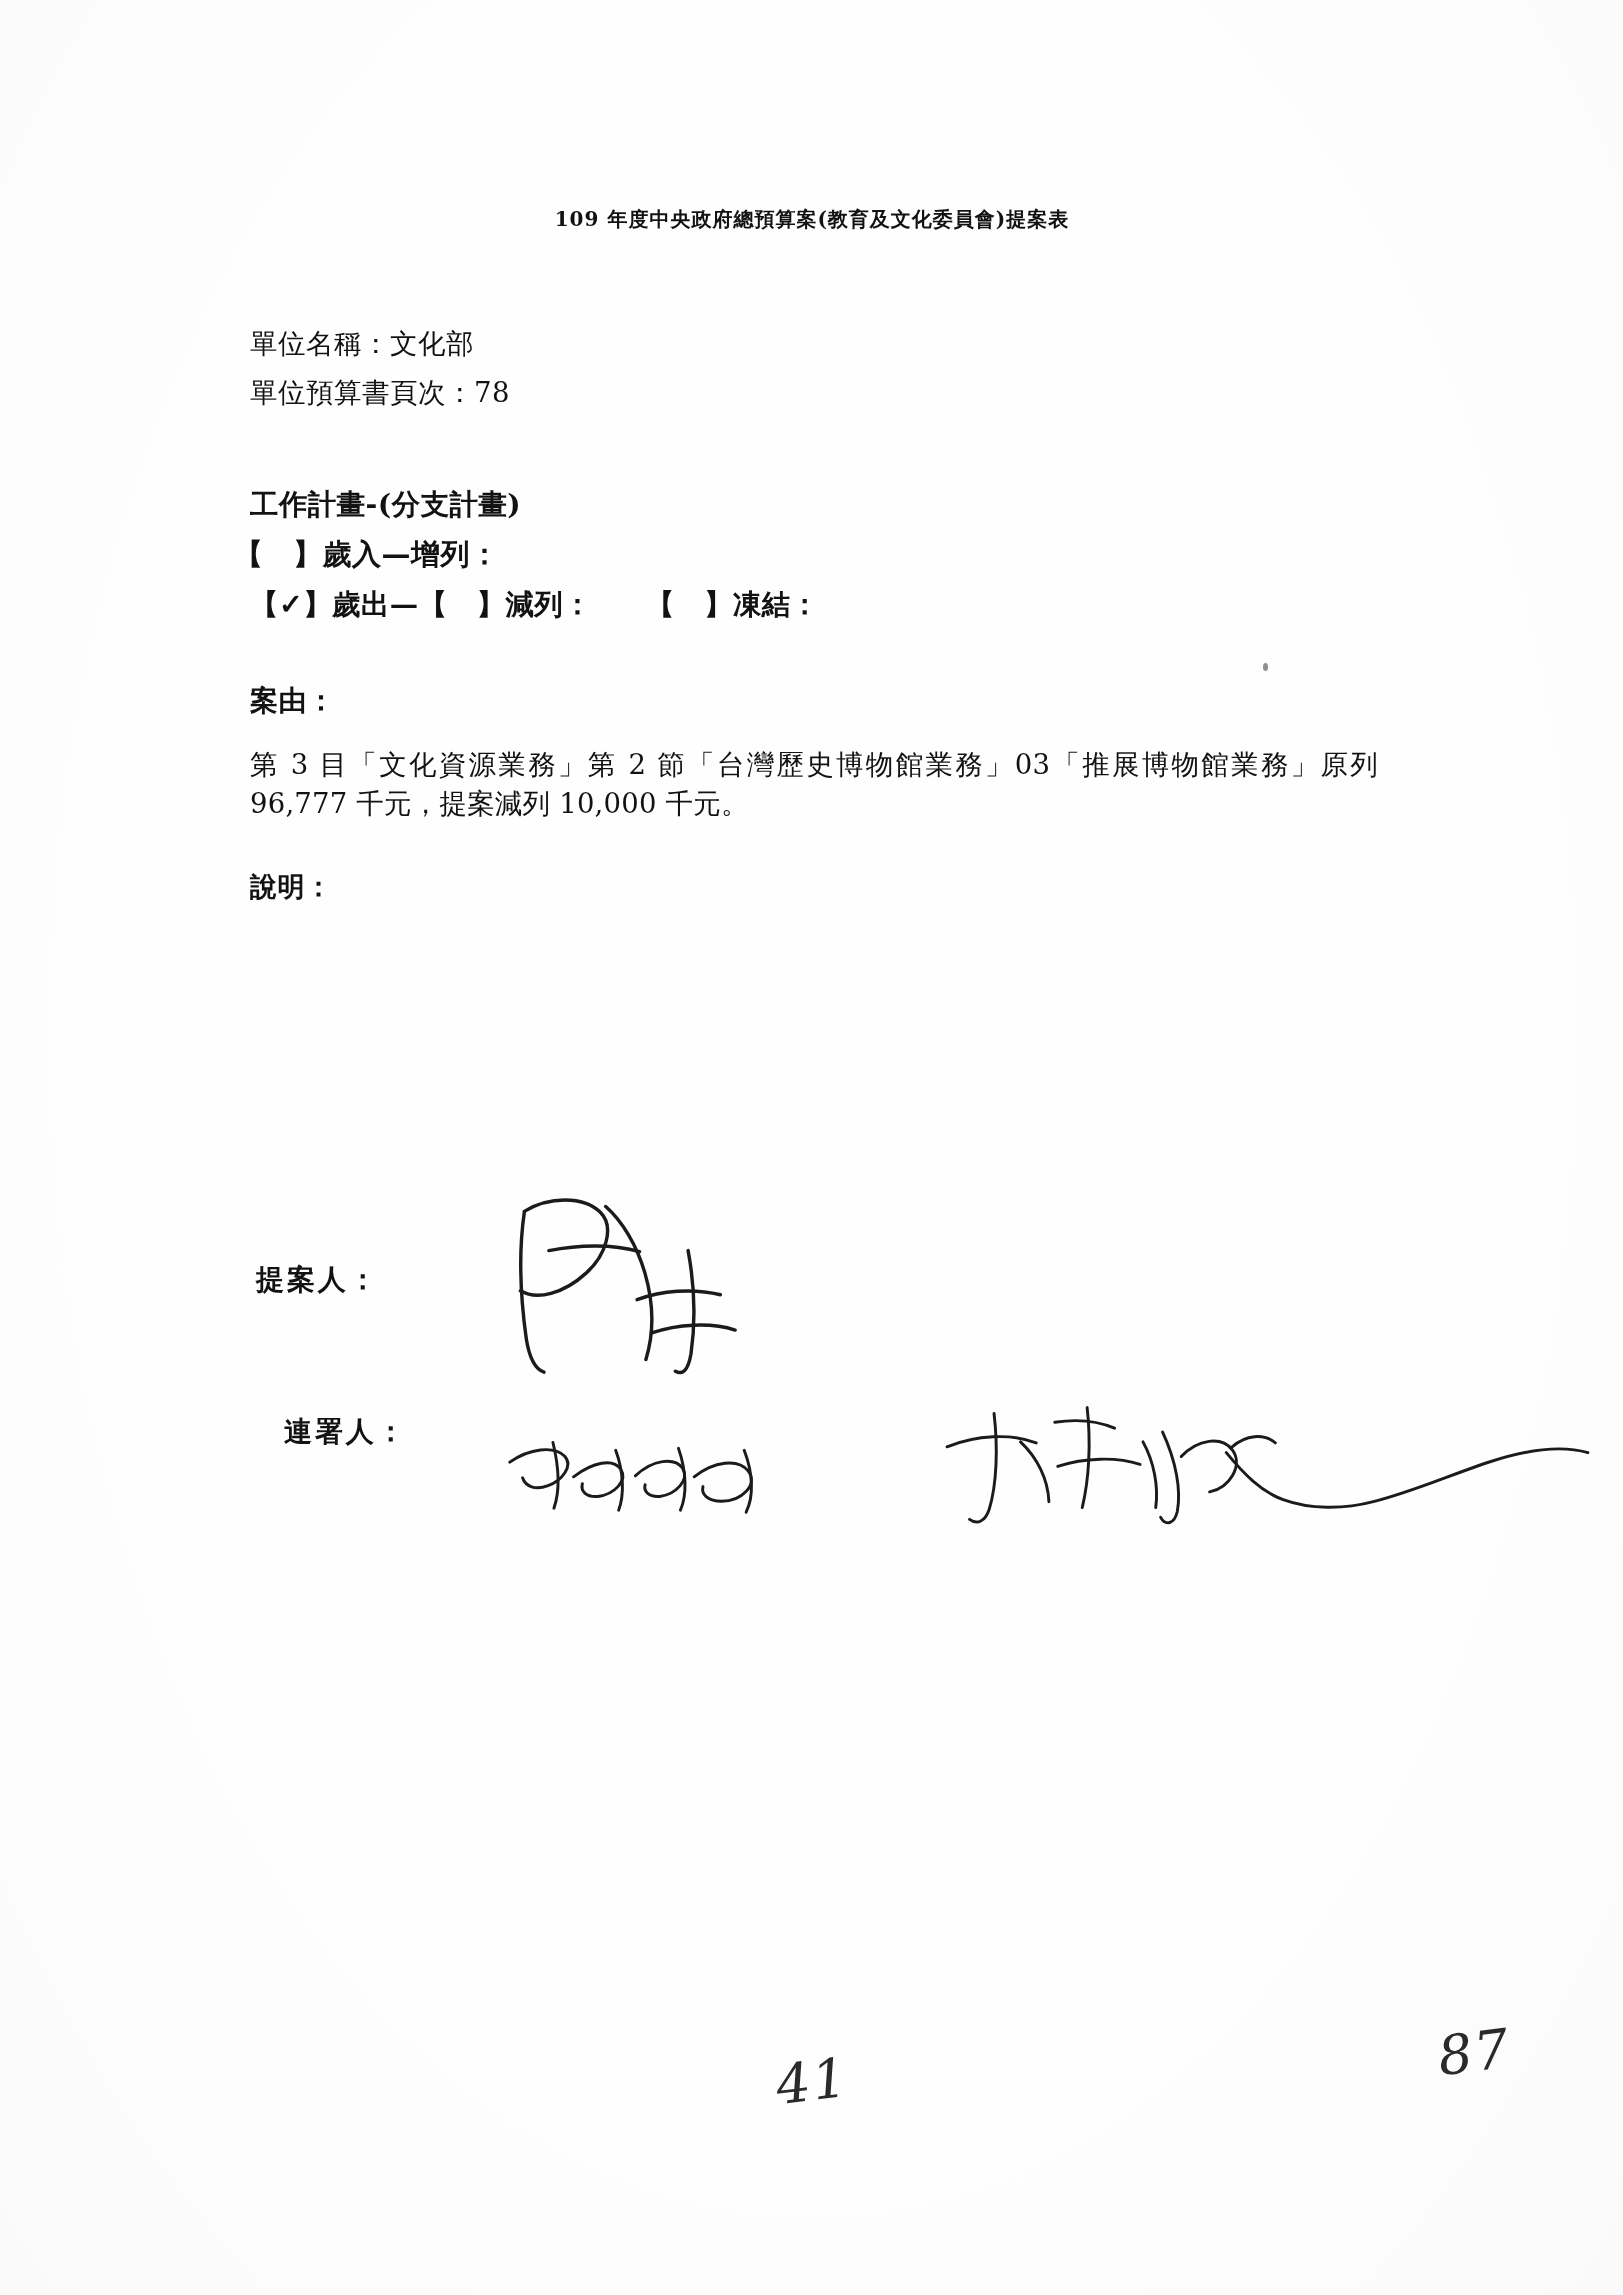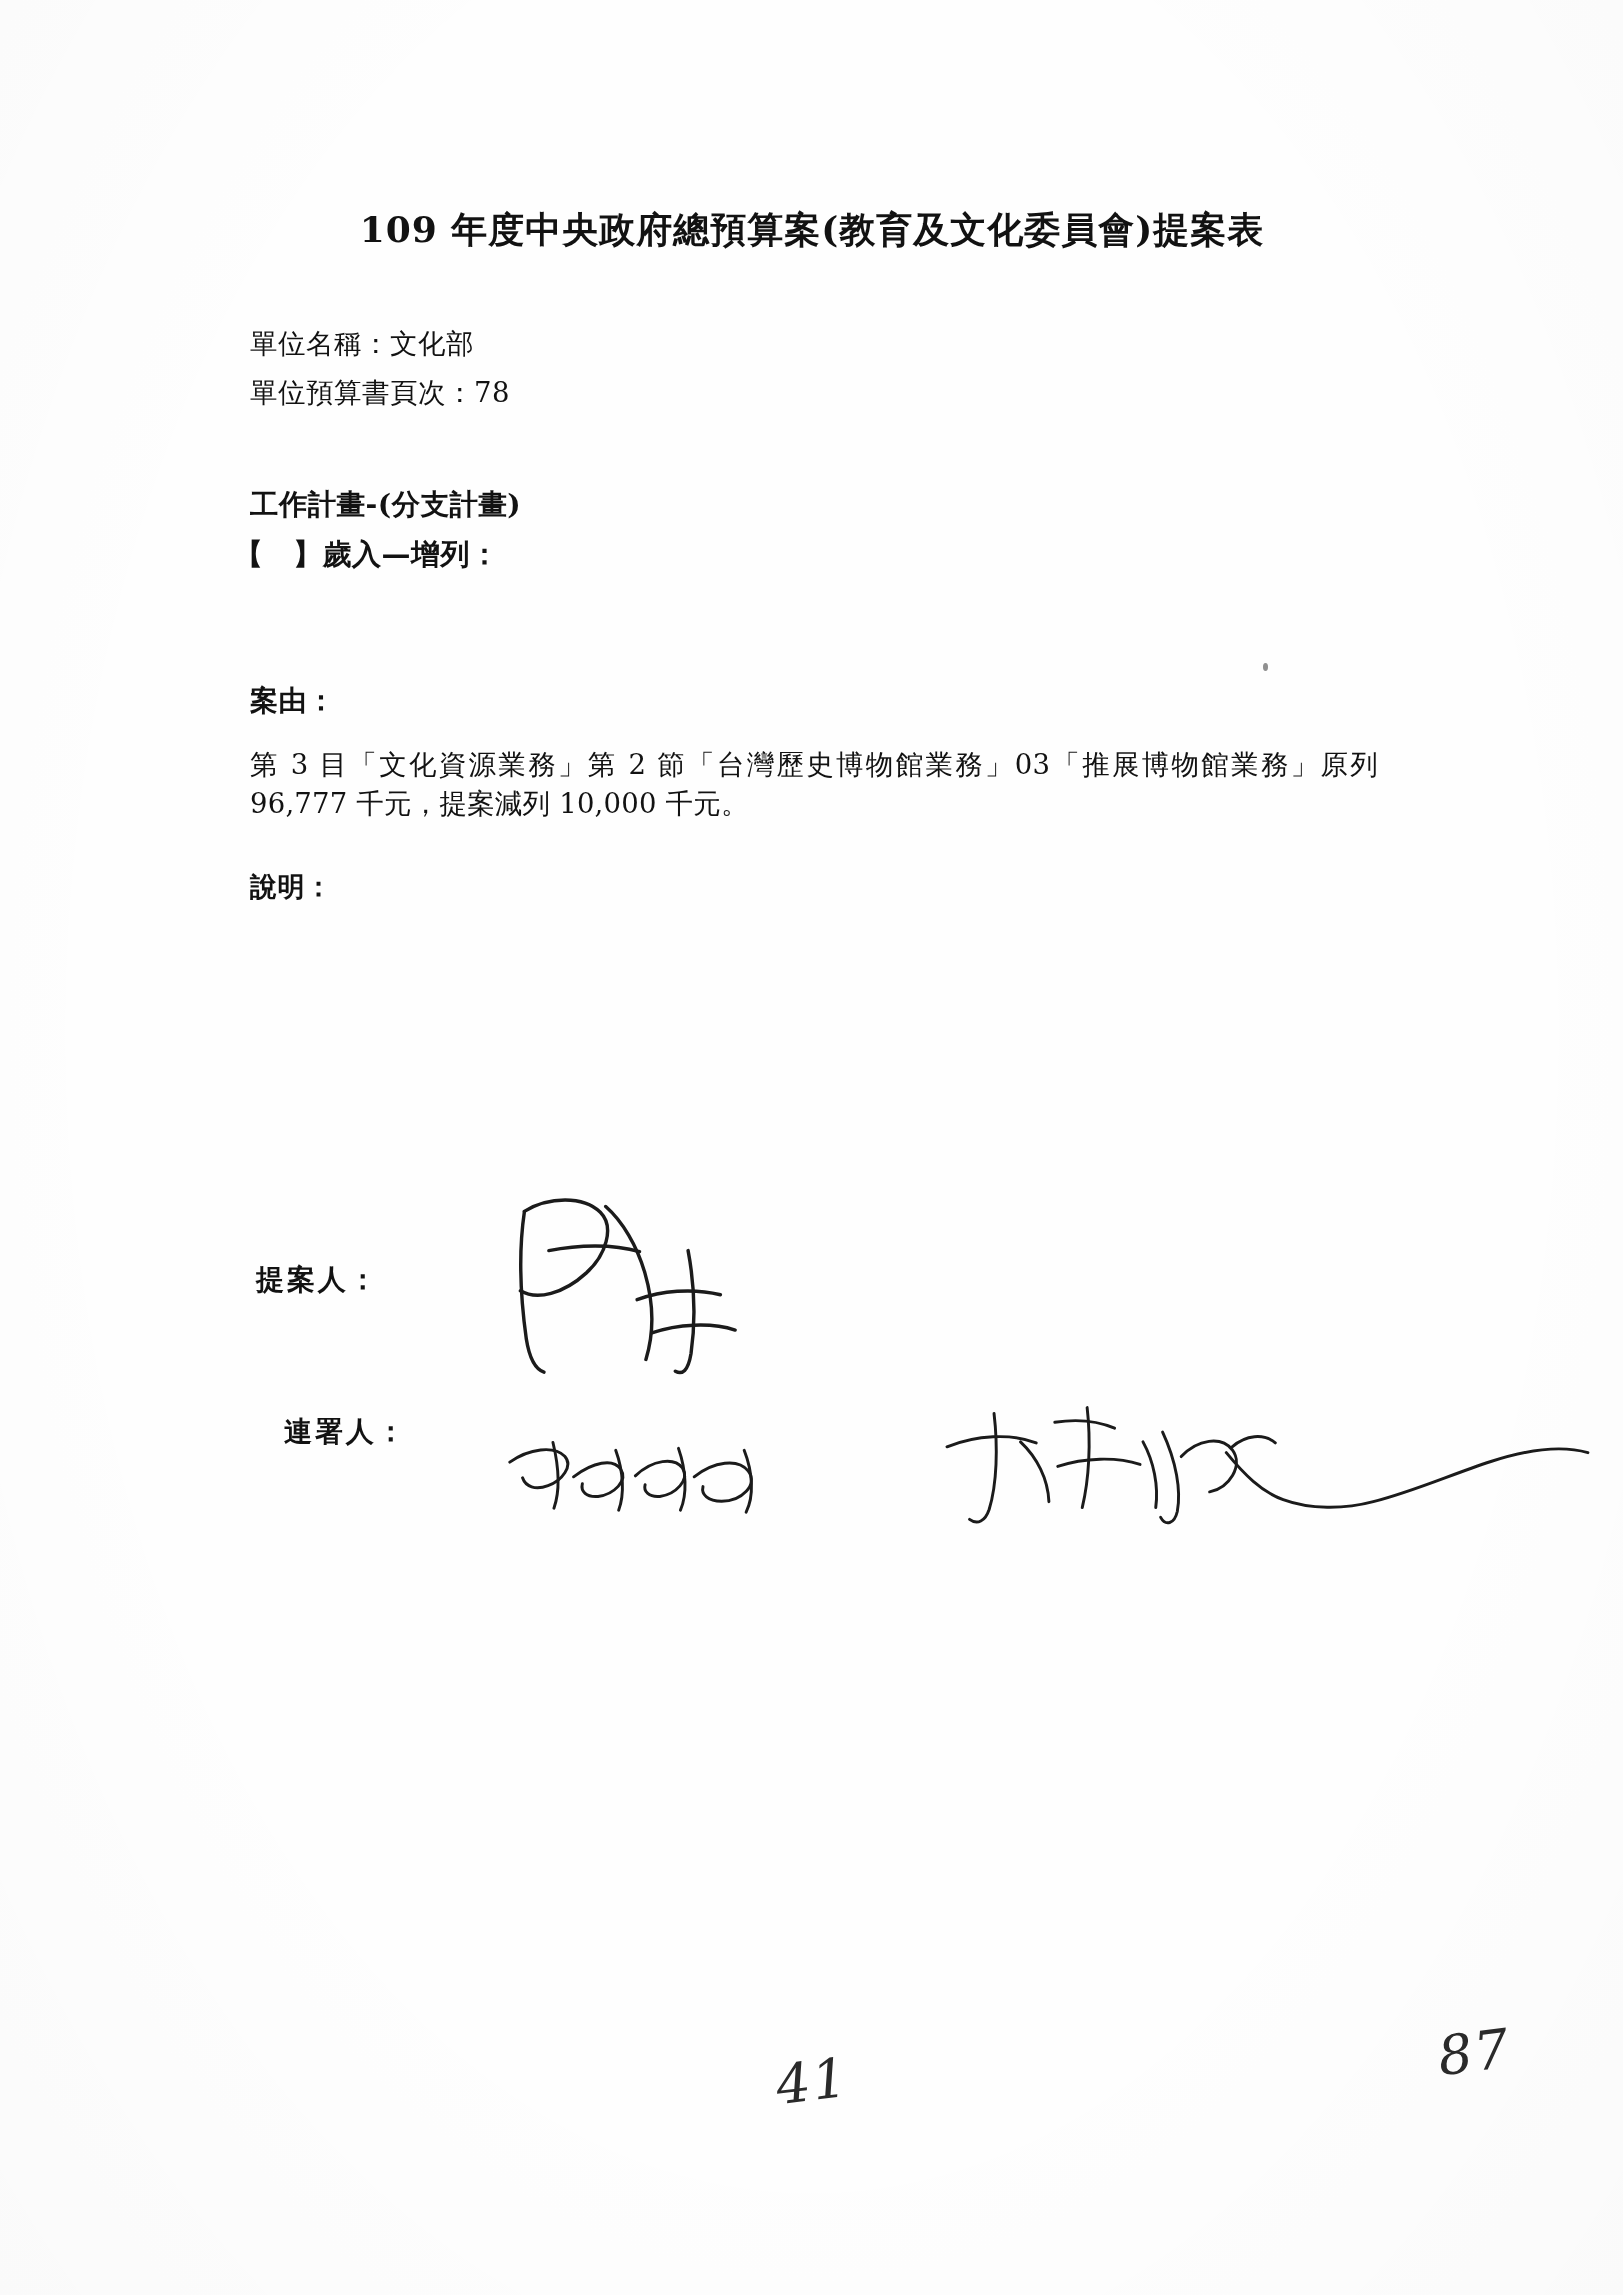--- a/index.html
+++ b/index.html
@@ -30,21 +30,21 @@
       radial-gradient(ellipse at 50% 45%, rgba(255,255,255,0) 60%, rgba(0,0,0,0.015) 100%);
     pointer-events: none;
   }
 
   .doc-title {
     position: absolute;
     top: 206px;
     left: 0;
     width: 100%;
     text-align: center;
-    font-size: 36px;
+    font-size: 20px;
     letter-spacing: 1px;
     font-weight: 600;
   }
 
   .block {
     position: absolute;
     font-size: 27.5px;
     line-height: 1.0;
     letter-spacing: 0.5px;
   }
@@ -132,20 +132,23 @@
   <div class="doc-title">109 年度中央政府總預算案(教育及文化委員會)提案表</div>
 
   <div class="block unit-name">單位名稱：文化部</div>
 
   <div class="block unit-page">單位預算書頁次：78</div>
 
   <div class="block plan-head">工作計畫-(分支計畫)</div>
 
   <div class="block row-in">【　】歲入—增列：</div>
 
+  <div class="block row-out">
+    <span>【✓】歲出—【　】減列：</span><span class="gap"></span><span>【　】凍結：</span>
+  </div>
 
   <div class="block label-reason">案由：</div>
 
   <div class="para para-reason">第 3 目「文化資源業務」第 2 節「台灣歷史博物館業務」03「推展博物館業務」原列 96,777 千元，提案減列 10,000 千元。</div>
 
   <div class="tiny-mark"></div>
 
   <div class="block label-desc">說明：</div>
 
 

